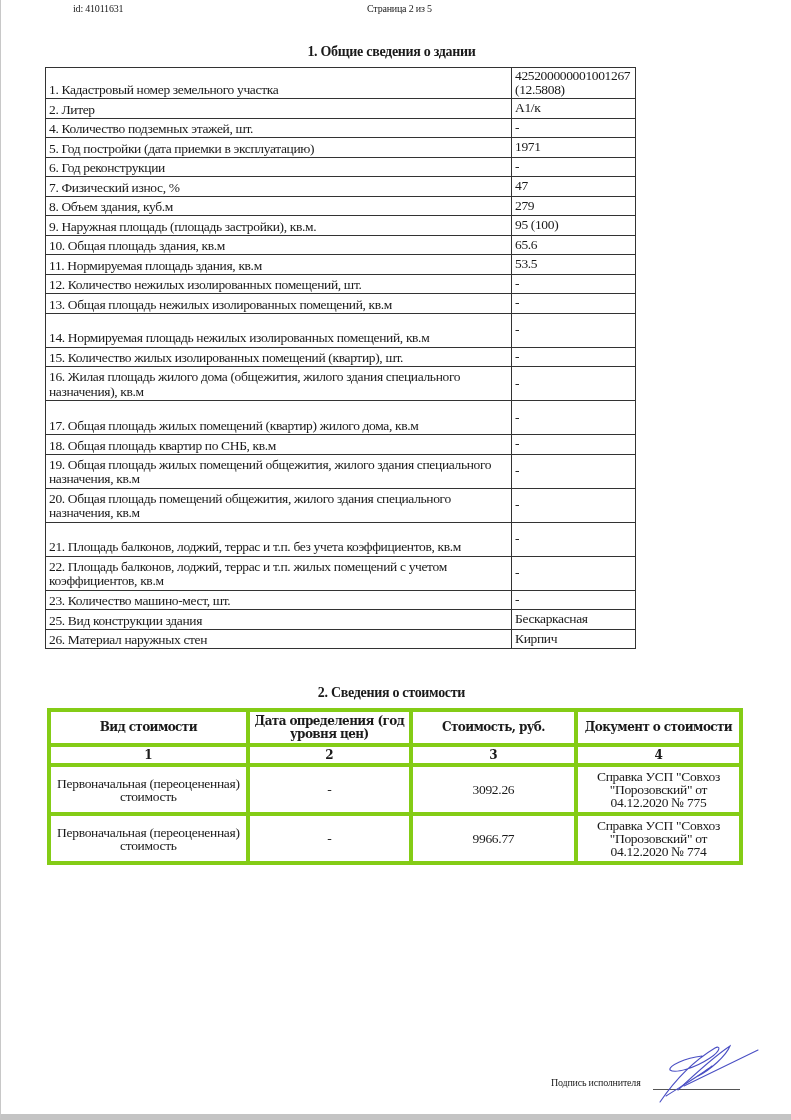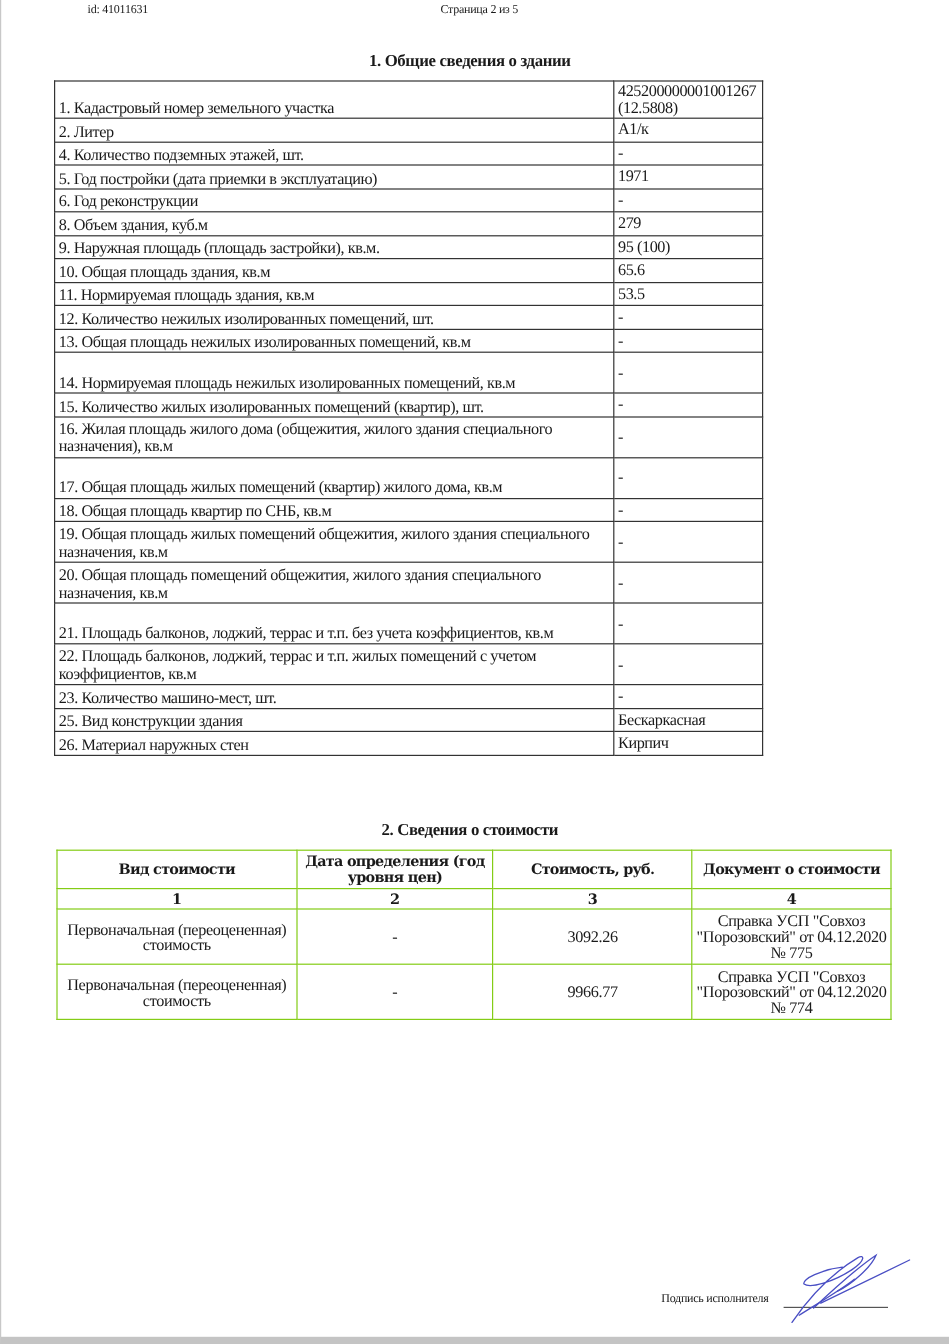--- a/index.html
+++ b/index.html
@@ -32,21 +32,21 @@
     padding: 1px 2px 1px 3px; vertical-align: bottom; letter-spacing: -0.35px;
   }
   #t1 td.label { width: 460px; }
   #t1 td.value { vertical-align: middle; }
   #t1 tr.single td { height: 16.5px; }
   #t1 tr.double td { height: 31px; }
   #t1 td.label.dbl { line-height: 14.5px; }
 
   #t2 { left: 47px; top: 708px; width: 696px; }
   #t2 td, #t2 th {
-    border: 1px solid #84cc16; text-align: center; vertical-align: middle;
+    border: 4px solid #84cc16; text-align: center; vertical-align: middle;
     font-size: 13.5px; line-height: 13px; letter-spacing: -0.3px;
     padding: 0 3px;
   }
   #t2 th { font-family: "DejaVu Serif", serif; font-weight: bold; font-size: 12px; height: 31px; letter-spacing: -0.6px; }
   #t2 tr.nums td { font-family: "DejaVu Serif", serif; font-weight: bold; font-size: 12px; height: 16px; }
   #t2 tr.data td { height: 45px; font-family: Liberation Serif, serif; }
   #t2 col.c1 { width: 200px; } #t2 col.c2 { width: 164px; }
   #t2 col.c3 { width: 166px; } #t2 col.c4 { width: 166px; }
 
   .sig-label { position: absolute; left: 551px; top: 1077px; font-size: 10px; letter-spacing: -0.2px; }
@@ -77,20 +77,24 @@
         <td class="label">4. Количество подземных этажей, шт.</td>
         <td class="value">-</td>
       </tr>
       <tr class="single">
         <td class="label">5. Год постройки (дата приемки в эксплуатацию)</td>
         <td class="value">1971</td>
       </tr>
       <tr class="single">
         <td class="label">6. Год реконструкции</td>
         <td class="value">-</td>
+      </tr>
+      <tr class="single">
+        <td class="label">7. Физический износ, %</td>
+        <td class="value">47</td>
       </tr>
       <tr class="single">
         <td class="label">8. Объем здания, куб.м</td>
         <td class="value">279</td>
       </tr>
       <tr class="single">
         <td class="label">9. Наружная площадь (площадь застройки), кв.м.</td>
         <td class="value">95 (100)</td>
       </tr>
       <tr class="single">

